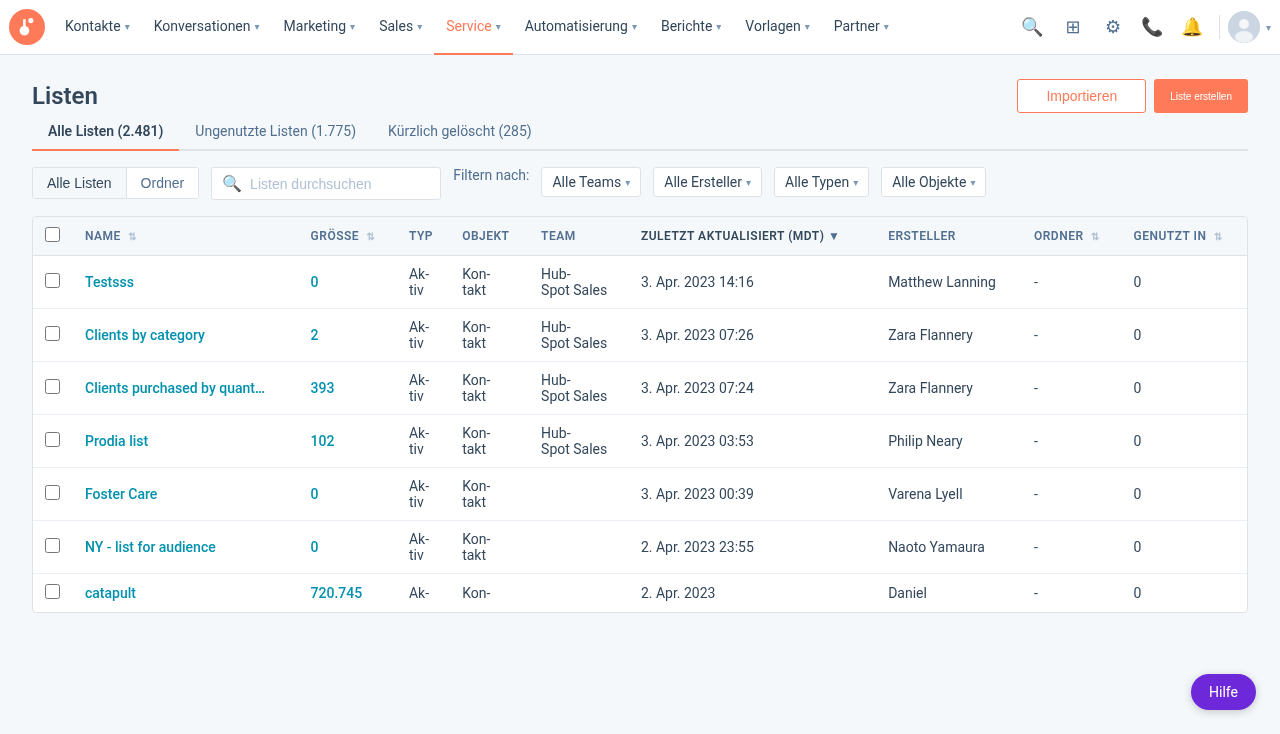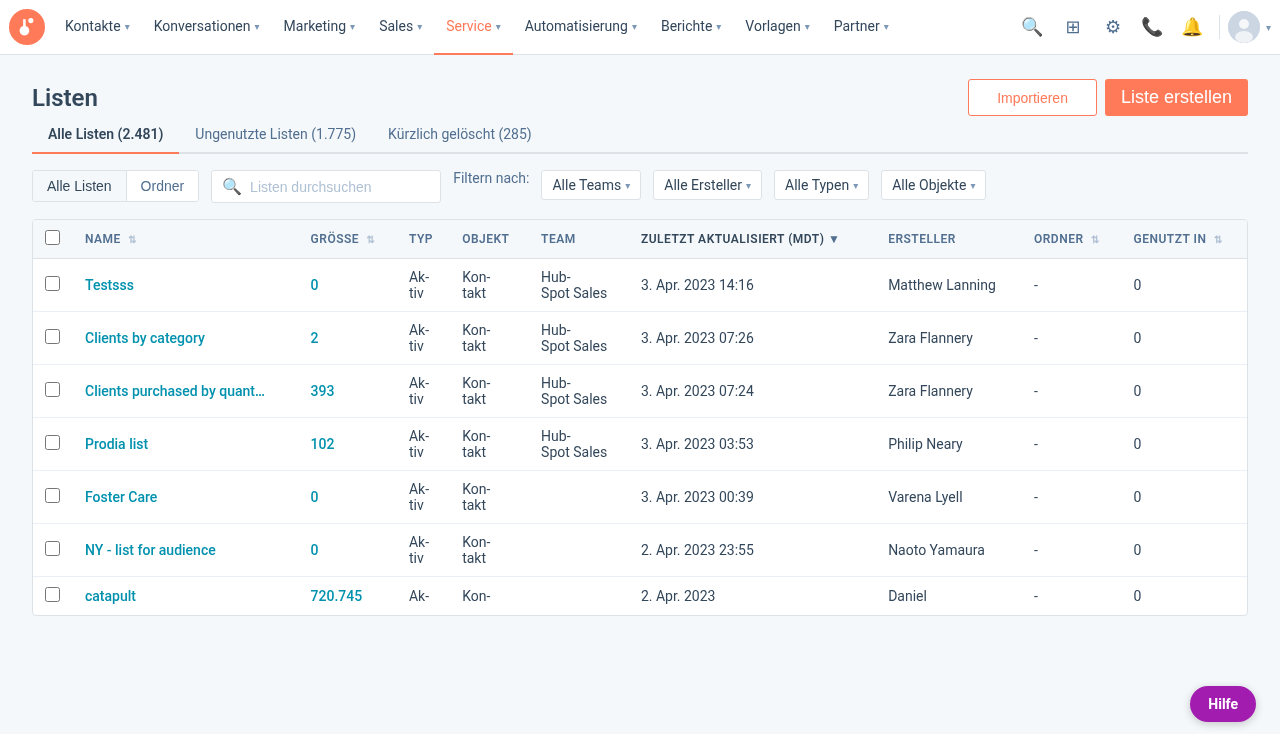--- a/index.html
+++ b/index.html
@@ -110,21 +110,21 @@
       font-size: 14px;
       font-weight: 500;
     }
     .btn-primary {
       padding: 8px 16px;
       border: none;
       background: #ff7a59;
       color: #fff;
       border-radius: 3px;
       cursor: pointer;
-      font-size: 18px;
+      font-size: 10px;
       font-weight: 500;
     }
 
     
     .tabs {
       display: flex;
       border-bottom: 2px solid #dde2e7;
       margin-bottom: 16px;
     }
     .tab {
@@ -252,28 +252,28 @@
       font-weight: 500;
     }
     td.number { color: #0091ae; font-weight: 500; }
 
     .checkbox-col { width: 40px; }
     input[type="checkbox"] { width: 15px; height: 15px; cursor: pointer; accent-color: #0091ae; }
 
     
     .hilfe-btn {
       position: fixed;
-      bottom: 12px;
+      bottom: 24px;
       right: 24px;
-      background: #a21caf;
+      background: #6d28d9;
       color: #fff;
       padding: 10px 18px;
       border-radius: 24px;
       font-size: 14px;
-      font-weight: 700;
+      font-weight: 400;
       cursor: pointer;
       box-shadow: 0 2px 8px rgba(0,0,0,0.2);
     }
   </style>
 </head>
 <body>
 
 <nav class="topnav">
 
   <div class="topnav-logo">

